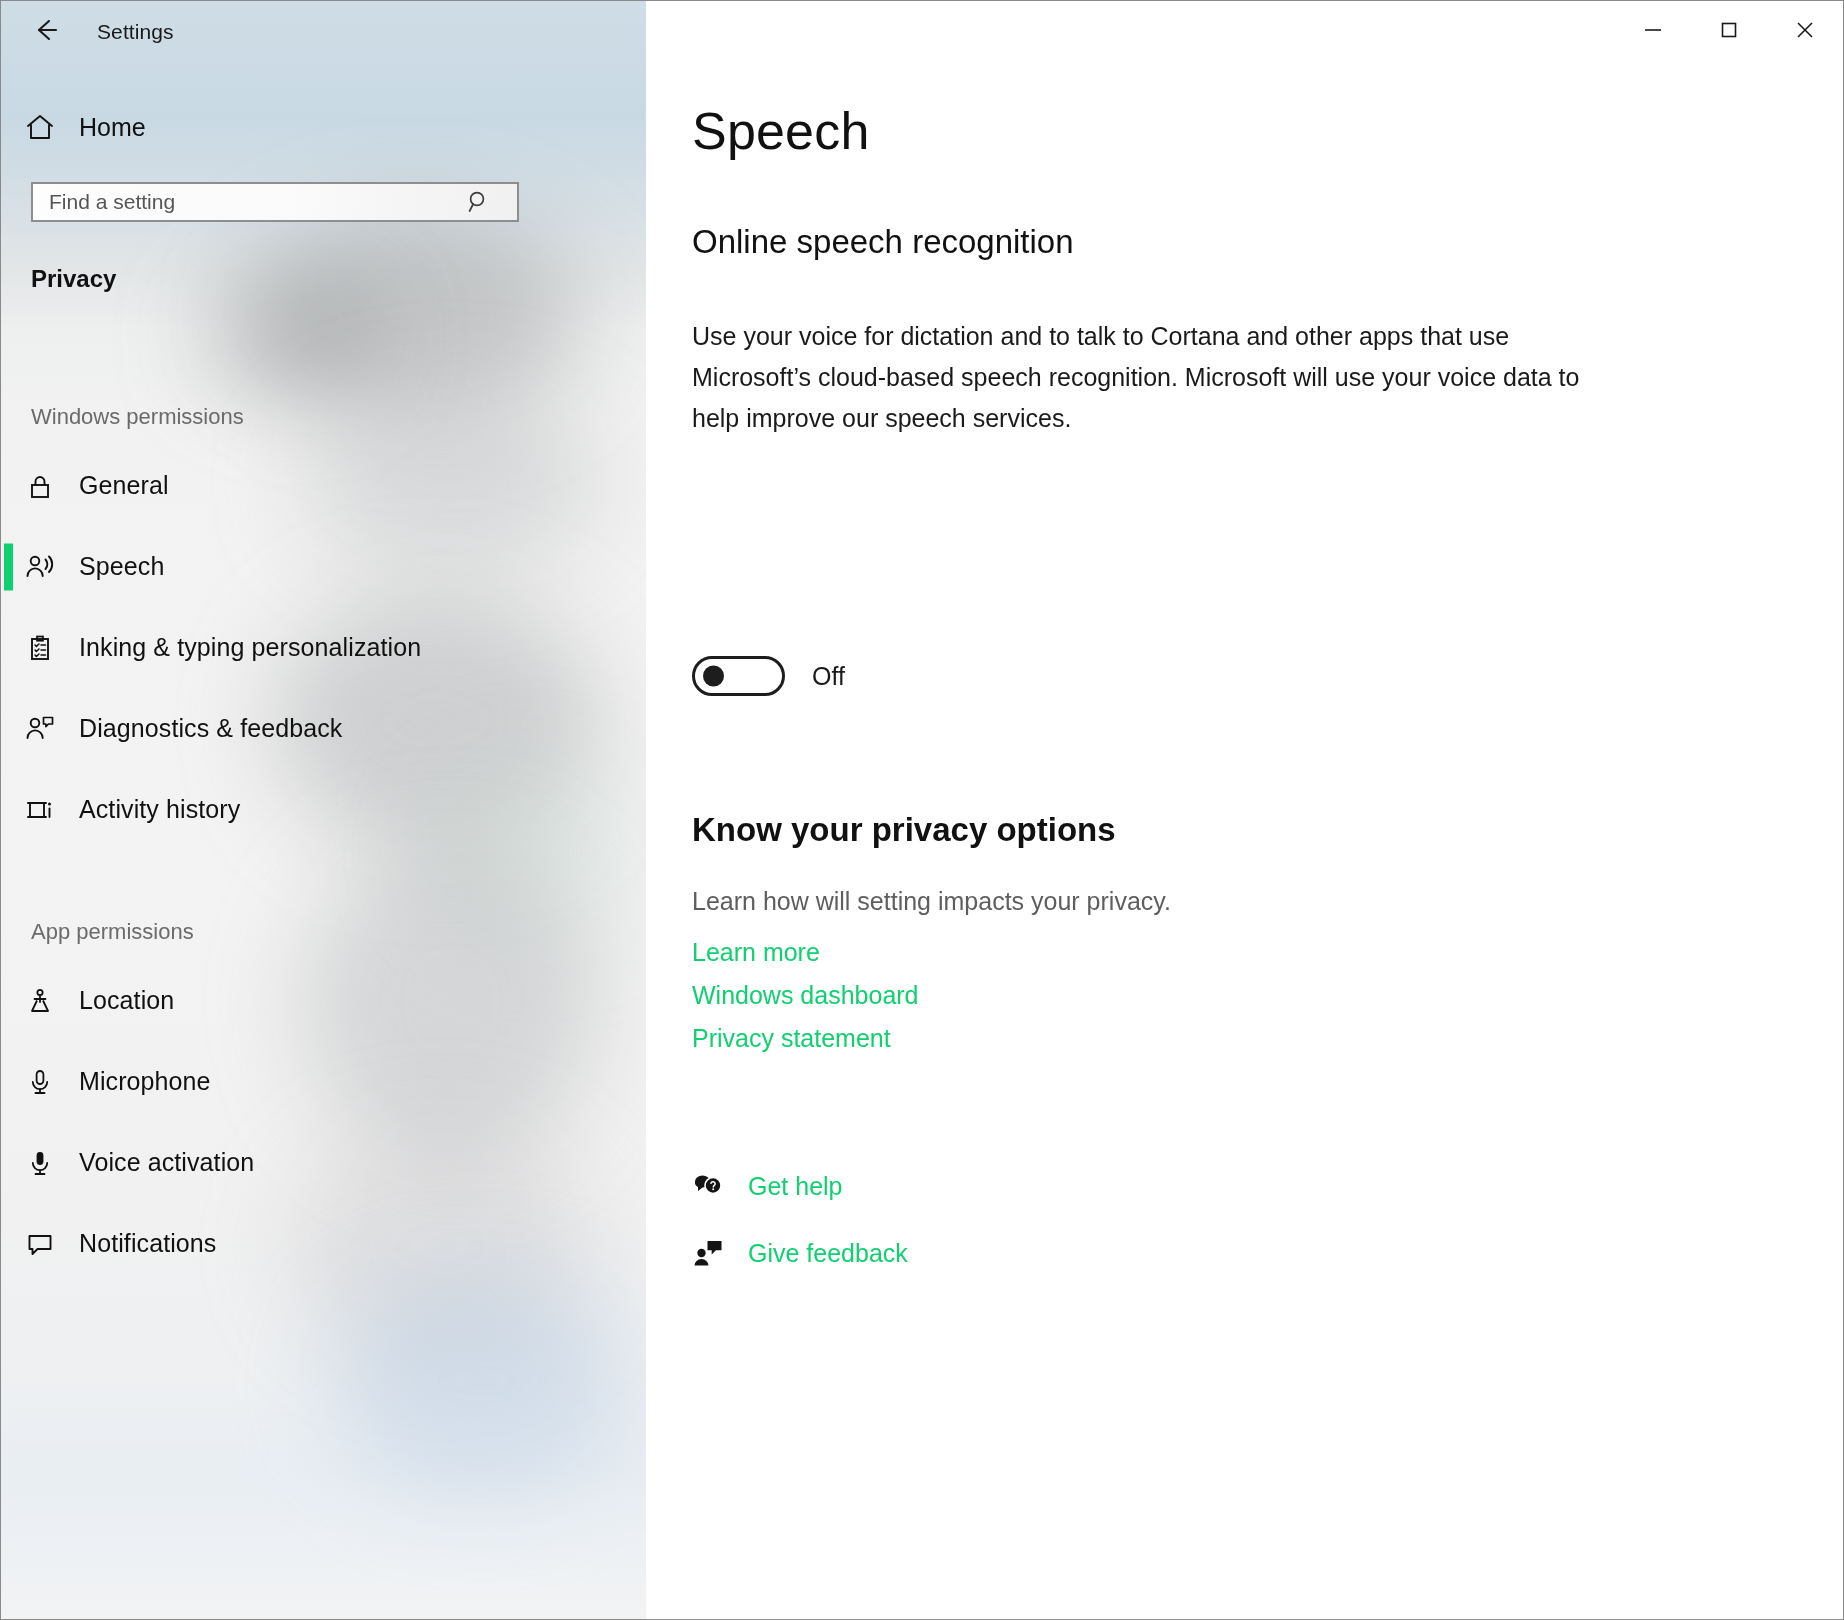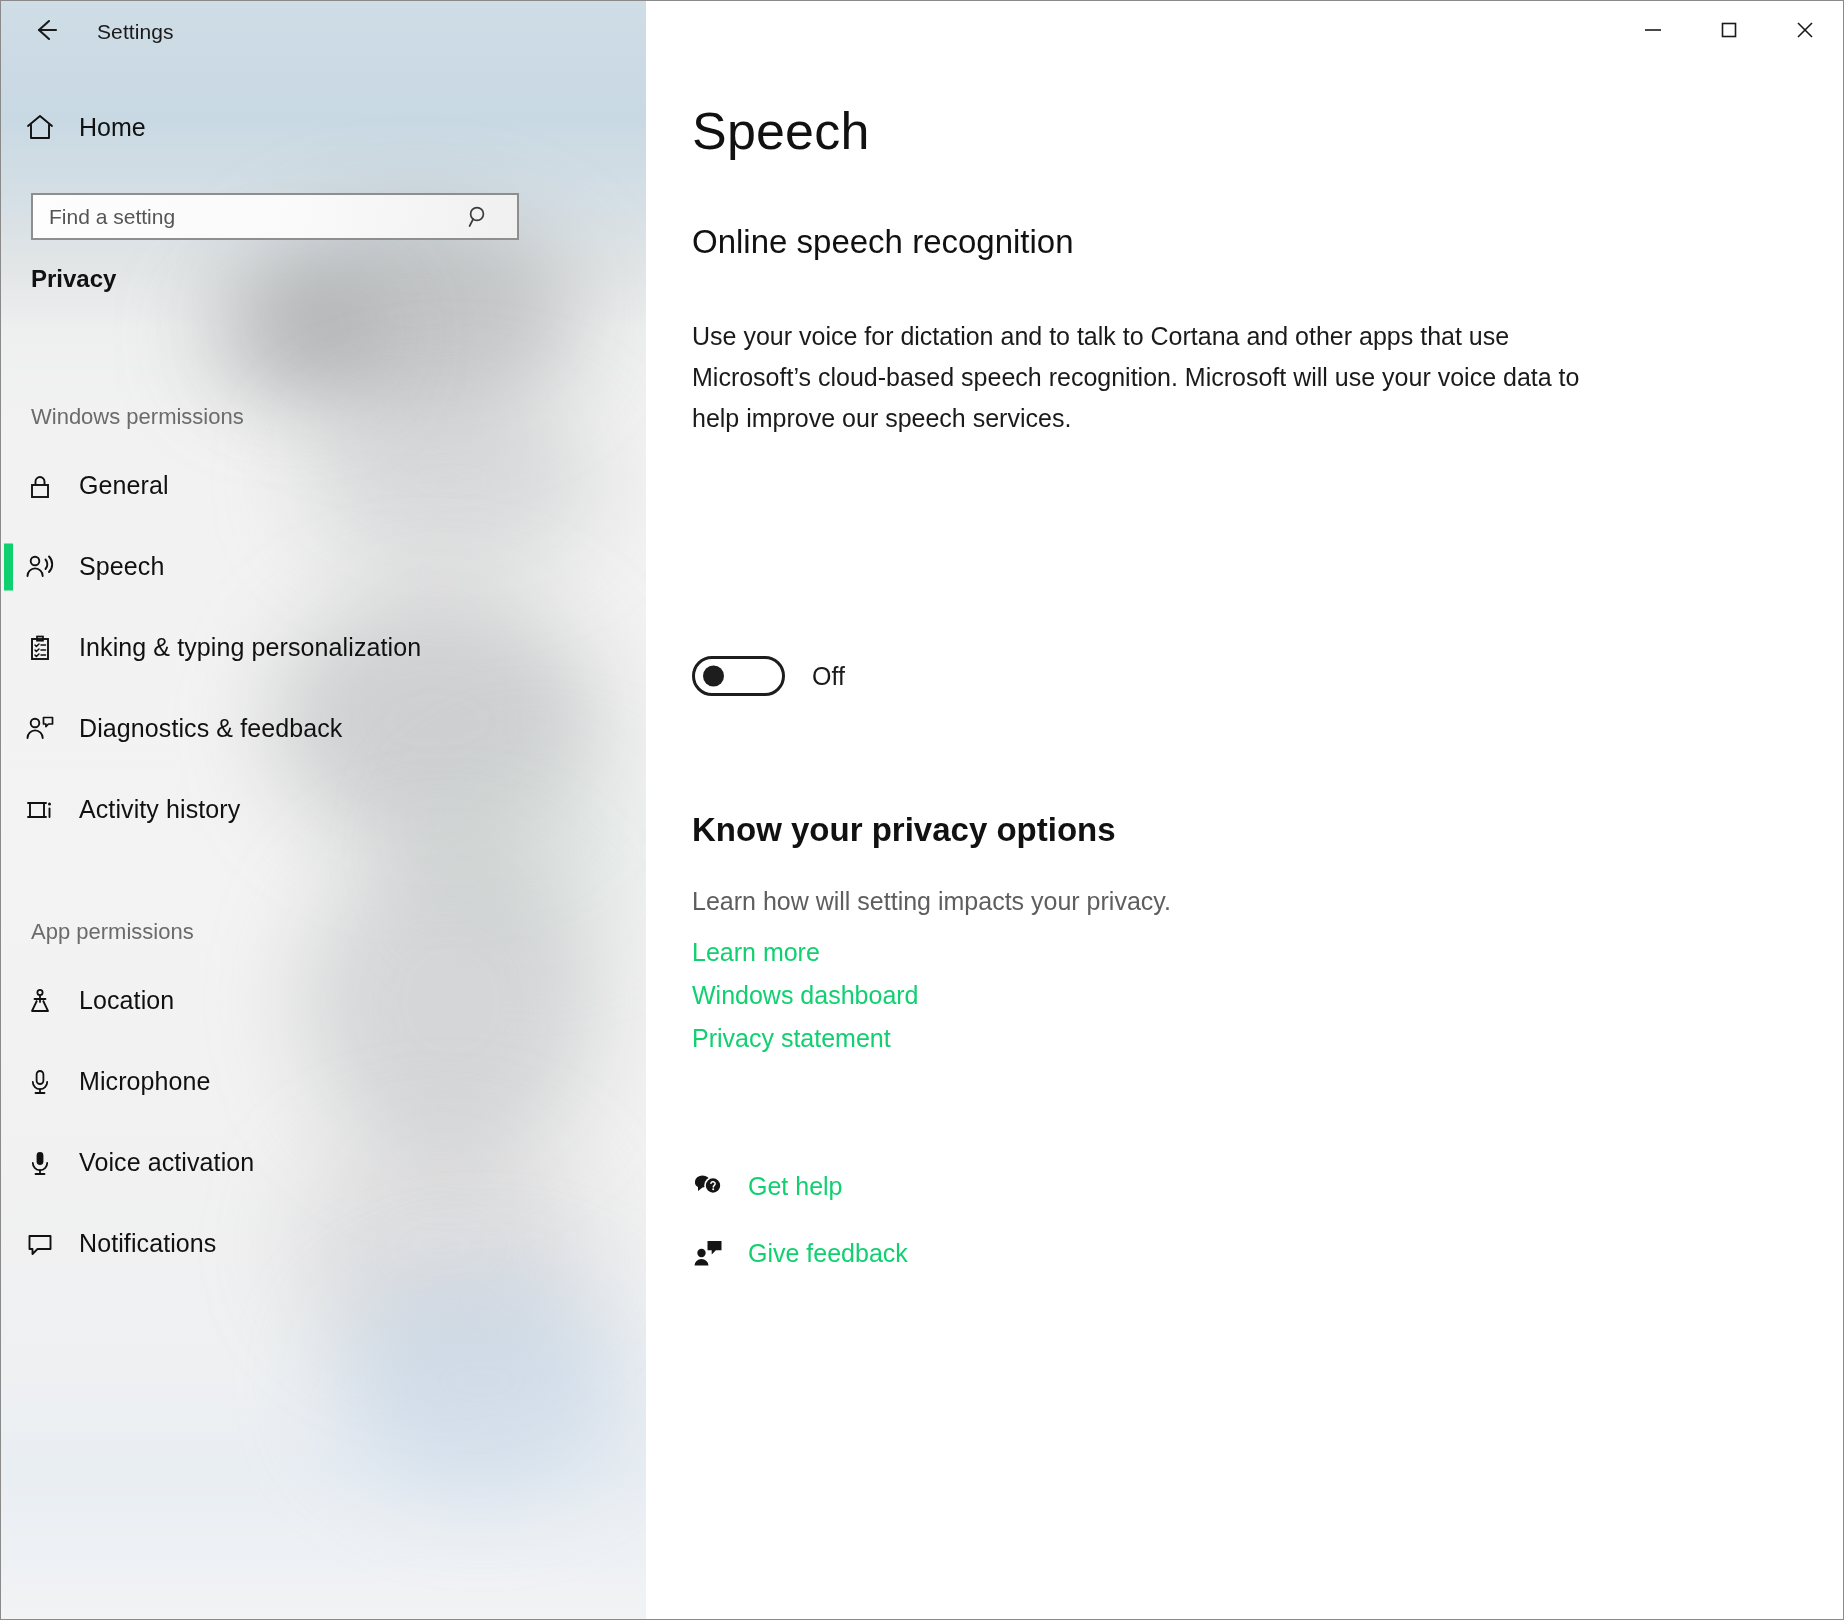--- a/index.html
+++ b/index.html
@@ -92,22 +92,22 @@
     display: flex; align-items: center;
     cursor: pointer;
     z-index: 5;
   }
   #home-row .nav-icon { width: 78px; display: flex; justify-content: center; align-items: center; }
   #home-row .nav-label { font-size: 25px; color: #111; }
 
   
   #search-box {
     position: absolute;
-    left: 30px; top: 192px;
-    width: 488px; height: 47px;
+    left: 30px; top: 181px;
+    width: 488px; height: 40px;
     background: linear-gradient(100deg, #fdfdfd 0%, #fafafa 55%, #f0f0f0 100%);
     border: 2px solid #8e8e8e;
     display: flex; align-items: center;
     z-index: 5;
   }
   #search-input {
     border: none; outline: none; background: transparent;
     font-family: "Liberation Sans", sans-serif;
     font-size: 21px;
     color: #3a3a3a;

